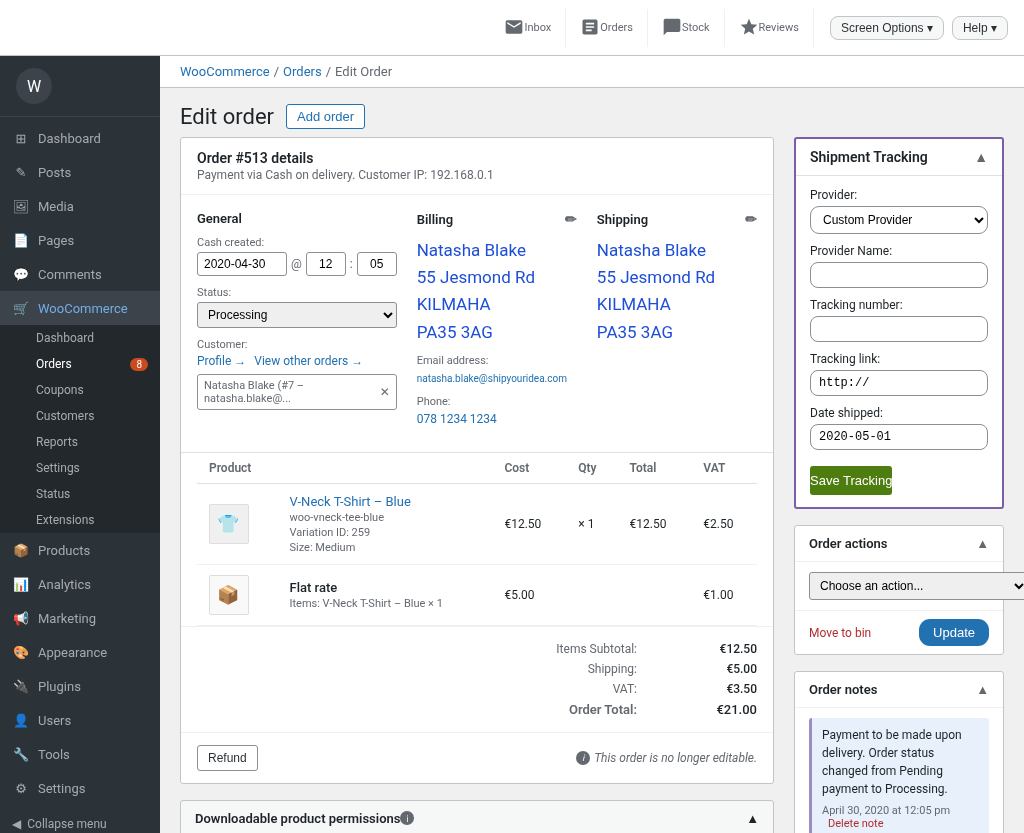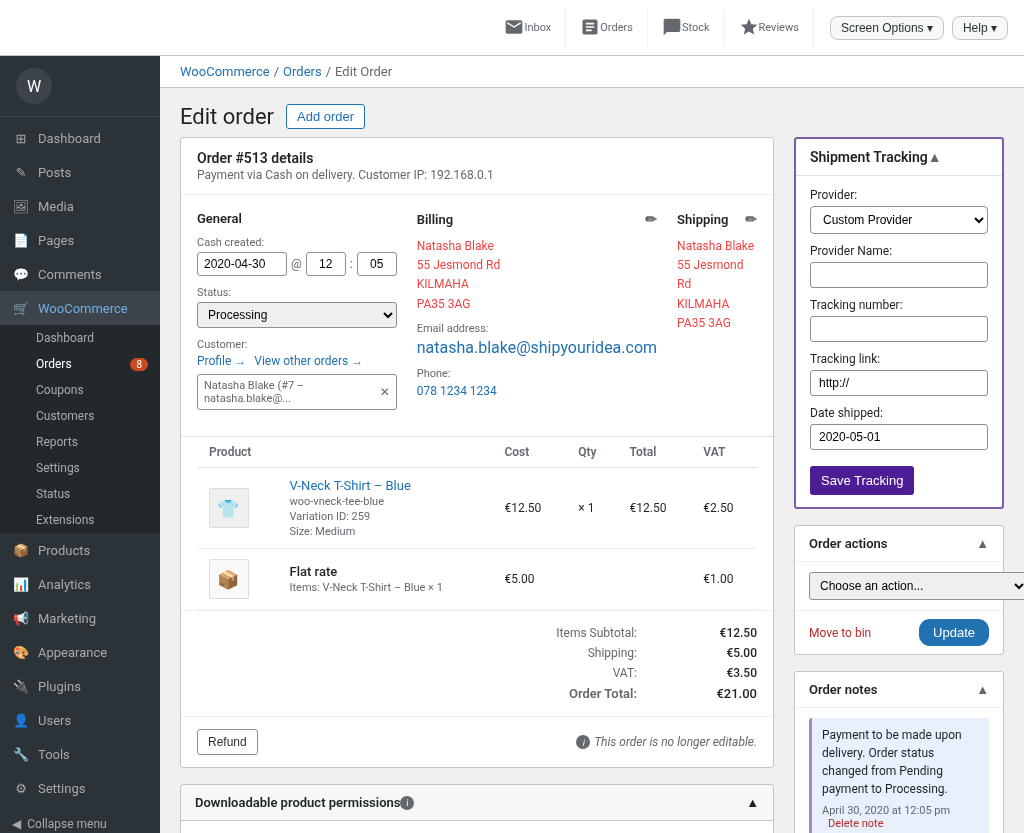--- a/index.html
+++ b/index.html
@@ -63,22 +63,22 @@
     .info-row { margin-bottom: 10px; }
     .date-input-group { display: flex; align-items: center; gap: 4px; }
     .date-input { border: 1px solid #8c8f94; border-radius: 3px; padding: 4px 6px; font-size: 12px; width: 90px; }
     .time-input { border: 1px solid #8c8f94; border-radius: 3px; padding: 4px 4px; font-size: 12px; width: 40px; text-align: center; }
     .at-label { color: #646970; font-size: 12px; }
     .status-select { border: 1px solid #8c8f94; border-radius: 3px; padding: 4px 6px; font-size: 12px; width: 100%; }
     .customer-label { font-size: 11px; color: #646970; margin-bottom: 3px; }
     .customer-links { display: flex; gap: 8px; font-size: 12px; margin-bottom: 6px; }
     .customer-link { color: #2271b1; text-decoration: none; cursor: pointer; }
     .customer-select-display { border: 1px solid #8c8f94; border-radius: 3px; padding: 4px 6px; font-size: 12px; display: flex; align-items: center; justify-content: space-between; }
-    .address-text { font-size: 12px; line-height: 1.6; color: #ef4444; }
-    .email-link { color: #2271b1; text-decoration: none; font-size: 16px; }
+    .address-text { font-size: 17px; line-height: 1.6; color: #1d4ed8; }
+    .email-link { color: #2271b1; text-decoration: none; font-size: 10px; }
     .phone-link { color: #2271b1; text-decoration: none; font-size: 12px; }
     .edit-icon { color: #646970; cursor: pointer; font-size: 14px; }
 
     
     .products-table { width: 100%; border-collapse: collapse; }
     .products-table th { text-align: left; font-weight: 600; font-size: 12px; color: #646970; padding: 8px 12px; border-bottom: 1px solid #e0e0e0; }
     .products-table td { padding: 10px 12px; border-bottom: 1px solid #f0f0f1; font-size: 12px; vertical-align: middle; }
     .product-thumb { width: 40px; height: 40px; background: #f0f0f1; border: 1px solid #ddd; border-radius: 2px; display: flex; align-items: center; justify-content: center; color: #a7aaad; font-size: 18px; }
     .product-name { color: #2271b1; text-decoration: none; font-size: 13px; font-weight: 400; }
     .product-meta { color: #646970; font-size: 11px; margin-top: 2px; }
@@ -93,29 +93,29 @@
     .not-editable-msg { color: #646970; font-size: 12px; font-style: italic; display: flex; align-items: center; gap: 4px; }
 
     
     .downloadable-section { margin-bottom: 16px; }
     .section-header-collapsible { background: #f6f7f7; border: 1px solid #c3c4c7; border-radius: 3px 3px 0 0; padding: 10px 14px; display: flex; align-items: center; justify-content: space-between; cursor: pointer; }
     .section-header-collapsible .section-title { font-size: 13px; font-weight: 600; }
     .section-content { border: 1px solid #c3c4c7; border-top: none; border-radius: 0 0 3px 3px; padding: 14px; background: #fff; }
 
     
     .shipment-tracking-card { border: 2px solid #7b5ea7; border-radius: 3px; background: #fff; margin-bottom: 16px; }
-    .shipment-tracking-header { padding: 10px 14px; display: flex; align-items: center; justify-content: flex-start; border-bottom: 1px solid #e0e0e0; }
+    .shipment-tracking-header { padding: 10px 14px; display: flex; align-items: center; justify-content: space-between; border-bottom: 1px solid #e0e0e0; }
     .shipment-tracking-title { font-size: 14px; font-weight: 600; color: #1d2327; }
     .collapse-arrow { cursor: pointer; color: #646970; font-size: 14px; }
     .shipment-tracking-body { padding: 12px 14px; }
     .field-group { margin-bottom: 10px; }
     .field-label { font-size: 12px; color: #1d2327; margin-bottom: 4px; }
-    .field-input { width: 100%; border: 1px solid #8c8f94; border-radius: 3px; padding: 5px 8px; font-size: 12px; }
-    .field-select { width: 100%; border: 1px solid #8c8f94; border-radius: 4px; padding: 5px 8px; font-size: 12px; background: #fff; }
-    .save-tracking-btn { background: #4c1d95; color: #fff; border: none; border-radius: 3px; padding: 7px 11px; cursor: pointer; font-size: 13px; margin-top: 6px; text-align: center; }
+    .field-input { width: 100%; border: 1px solid #8c8f94; border-radius: 8px; padding: 5px 8px; font-size: 12px; font-family: Liberation Mono, monospace; }
+    .field-select { width: 100%; border: 1px solid #8c8f94; border-radius: 9px; padding: 5px 8px; font-size: 12px; background: #fff; }
+    .save-tracking-btn { background: #4d7c0f; color: #fff; border: none; border-radius: 3px; padding: 7px 0; cursor: pointer; font-size: 13px; margin-top: 6px; text-align: center; }
 
     
     .order-actions-card { background: #fff; border: 1px solid #c3c4c7; border-radius: 3px; margin-bottom: 16px; }
     .oa-header { padding: 10px 14px; display: flex; align-items: center; justify-content: space-between; border-bottom: 1px solid #f0f0f1; }
     .oa-title { font-size: 13px; font-weight: 600; }
     .oa-body { padding: 10px 14px; }
     .action-select-row { display: flex; gap: 6px; align-items: center; }
     .action-select { flex: 1; border: 1px solid #8c8f94; border-radius: 3px; padding: 5px 6px; font-size: 12px; }
     .move-to-bin-link { color: #b32d2e; font-size: 12px; cursor: pointer; text-decoration: none; }
     .update-btn { background: #2271b1; color: #fff; border: none; border-radius: 11px; padding: 6px 14px; cursor: pointer; font-size: 13px; }

